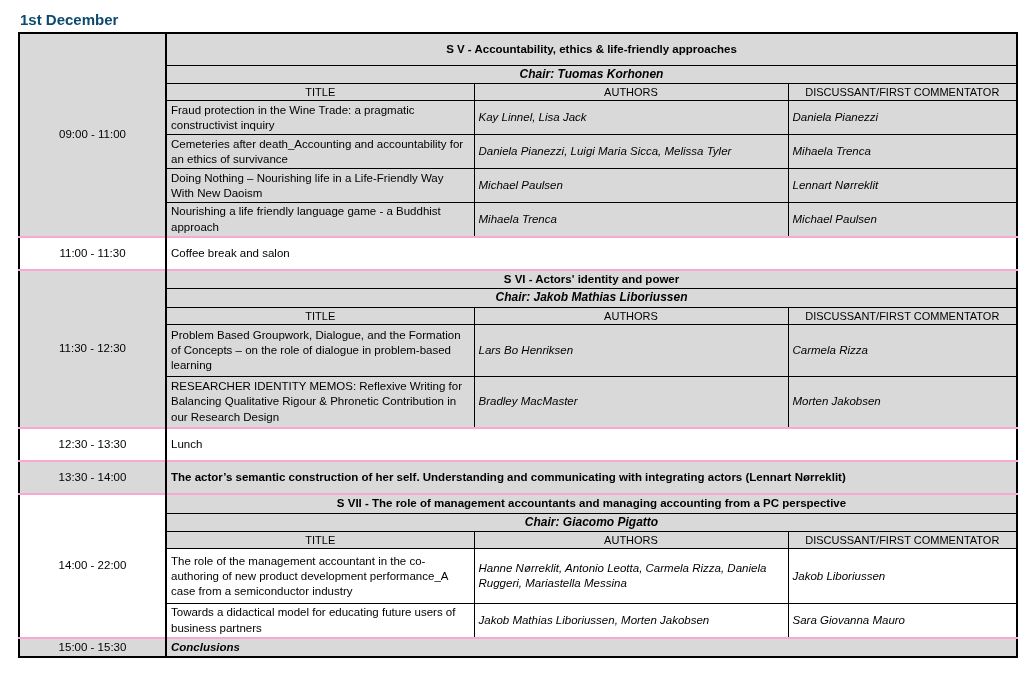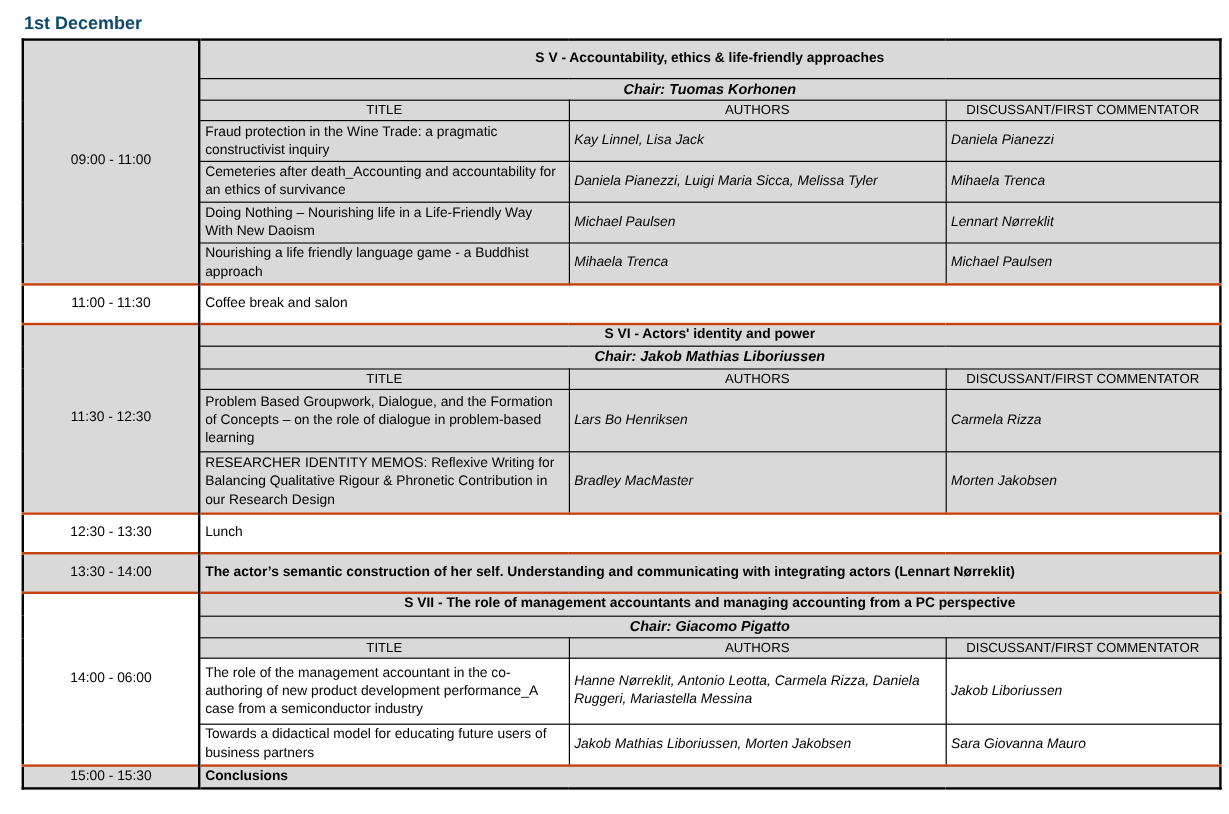--- a/index.html
+++ b/index.html
@@ -40,22 +40,22 @@
   .colhead { text-align: center; height: 17px; font-size: 11px; padding: 0 2px; margin-left: 33px; }
   .ptitle { text-align: left; }
   .pauth, .pdisc { font-style: italic; }
   .r34 td { height: 34px; }
   .r52 td { height: 52px; }
   .r55 td { height: 55px; }
   .r33 td { height: 33px; }
   .r17 td { height: 17px; }
   .break-label { }
   .keynote-label { font-weight: bold; }
-  .conclusions-label { font-weight: bold; }
-  tr.thick-top > td { border-top: 2px solid #c2410c; }
+  .conclusions-label { font-weight: bold; font-style: italic; }
+  tr.thick-top > td { border-top: 2px solid #f9a8d4; }
 </style>
 </head>
 <body>
 
 <div class="page">
   <h1 class="doc-title">1st December</h1>
 
   <table class="schedule">
     <colgroup>
       <col style="width:147px">
@@ -130,21 +130,21 @@
         <td class="time">12:30 - 13:30</td>
         <td class="break-label" colspan="3">Lunch</td>
       </tr>
 
       <tr class="thick-top r33">
         <td class="time gray">13:30 - 14:00</td>
         <td class="keynote-label gray" colspan="3">The actor’s semantic construction of her self. Understanding and communicating with integrating actors (Lennart Nørreklit)</td>
       </tr>
 
       <tr class="thick-top">
-        <td class="time" rowspan="5">14:00 - 06:00</td>
+        <td class="time" rowspan="5">14:00 - 22:00</td>
         <td class="sec gray sec-thin" colspan="3">S VII - The role of management accountants and managing accounting from a PC perspective</td>
       </tr>
       <tr>
         <td class="chair gray" colspan="3">Chair: Giacomo Pigatto</td>
       </tr>
       <tr>
         <td class="colhead gray">TITLE</td>
         <td class="colhead gray">AUTHORS</td>
         <td class="colhead gray">DISCUSSANT/FIRST COMMENTATOR</td>
       </tr>

